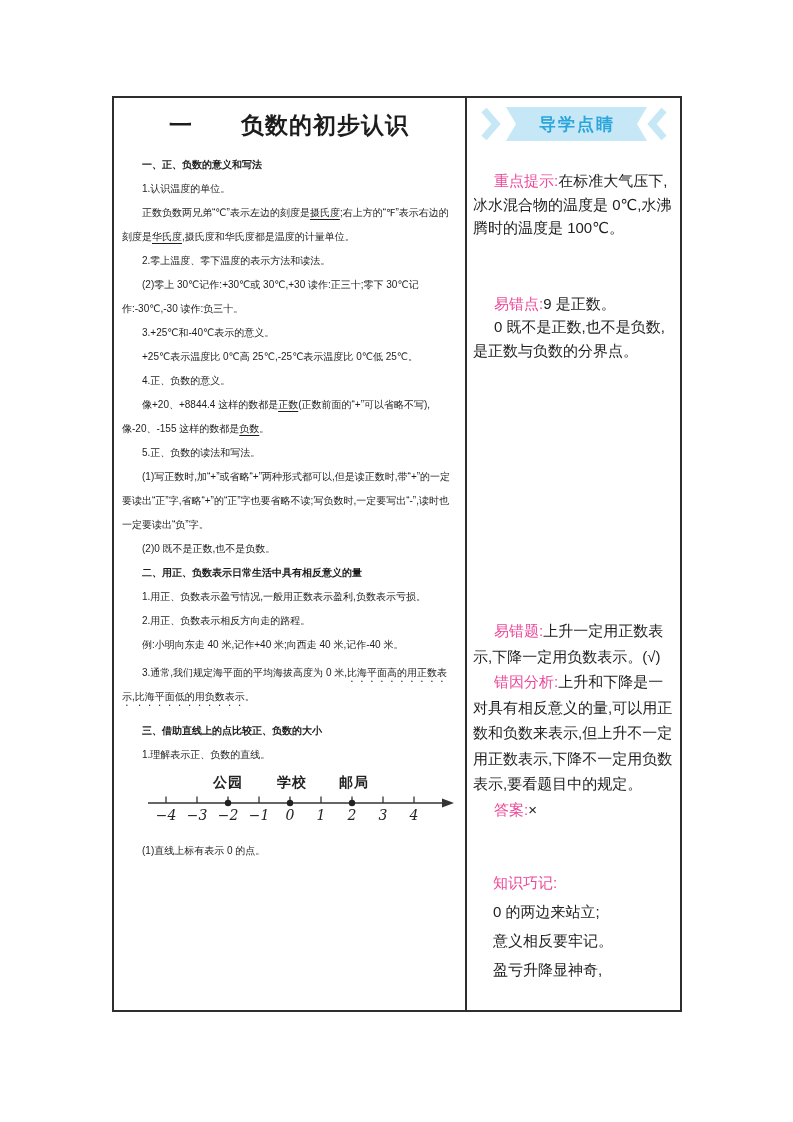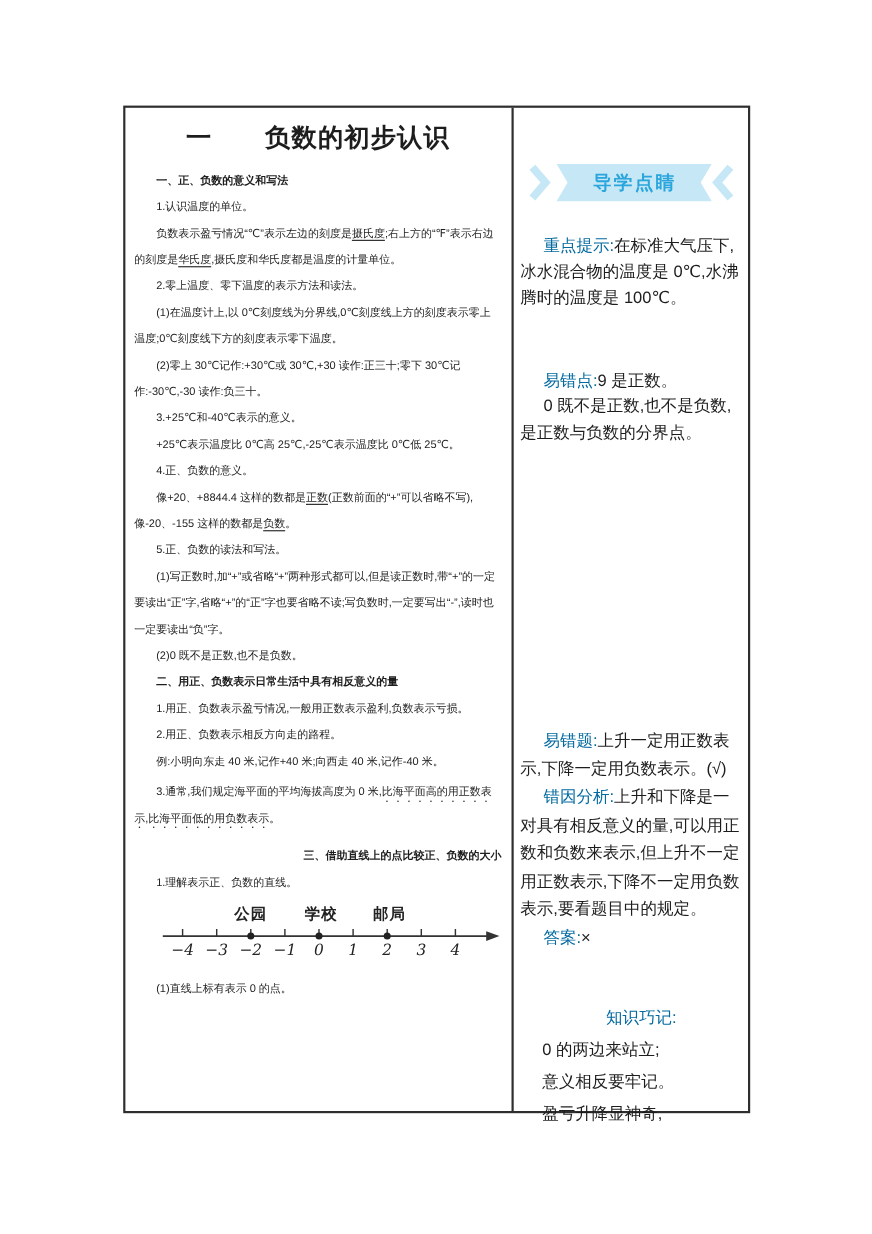--- a/index.html
+++ b/index.html
@@ -10,27 +10,27 @@
   
   .col-main{width:353px;border-right:2px solid #2e2e2e;box-sizing:border-box;
             padding:6px 9px 0 8px;}
   .title{font-size:23px;font-weight:bold;text-align:center;margin:6px 0 12px;letter-spacing:1px;}
   .col-main p{margin:0;font-size:10px;line-height:24px;text-indent:2em;}
   .h{font-weight:bold;}
   .u{text-decoration:underline;text-underline-offset:3px;}
   .dots{-webkit-text-emphasis:dot;-webkit-text-emphasis-position:under;
         text-emphasis:dot;text-emphasis-position:under left;}
   .sp{line-height:40px;margin-top:4px !important;}
-  .mt6{margin-top:6px !important;} .mt10{margin-top:10px !important;text-align:right;}
+  .mt6{margin-top:6px !important;} .mt10{margin-top:10px !important;}
   .figure{margin:6px 0 2px 24px;}
   
-  .col-side{flex:1;box-sizing:border-box;padding:0 16px 0 6px;font-size:15px;margin-top:42px;}
+  .col-side{flex:1;box-sizing:border-box;padding:0 16px 0 6px;font-size:15px;}
   .banner{margin:8px 0 0 2px;}
   .col-side p{margin:0;line-height:23.5px;text-indent:1.4em;}
-  .sb-label{color:#0369a1;text-align:center;}
+  .sb-label{color:#ec4899;}
   .blk1{margin-top:24px;} .blk2{margin-top:52px;} .blk3{margin-top:256px;}
   .blk3 p{line-height:25.5px;}
   .blk4{margin-top:46px;padding-left:20px;}
   .blk4 p{text-indent:0;line-height:29px;}
   .ribbon-shape{fill:#c6e7f5;}
   .chev{fill:none;stroke:#c6e7f5;stroke-width:7;}
   .banner-text{fill:#2aa6dd;font-weight:bold;font-size:17px;letter-spacing:2px;}
   .nl-num{font-family:"DejaVu Serif","Liberation Serif",serif;font-style:italic;font-size:14px;fill:#222;}
   .nl-cn{font-size:14px;fill:#222;letter-spacing:1px;font-weight:bold;}
 </style>
@@ -38,23 +38,22 @@
 <body>
 
 <div class="page">
   <div class="sheet">
 
     <div class="col-main">
       <div class="title">一　　负数的初步认识</div>
 
       <p class="h">一、正、负数的意义和写法</p>
       <p>1.认识温度的单位。</p>
-      <p><span>负数表示盈亏情况“℃”表示左边的刻度是</span><span class="u">摄氏度</span><span>;右上方的“℉”表示右边的刻度是</span><span class="u">华氏度</span><span>,摄氏度和华氏度都是温度的计量单位。</span></p>
+      <p><span>正数负数两兄弟“℃”表示左边的刻度是</span><span class="u">摄氏度</span><span>;右上方的“℉”表示右边的刻度是</span><span class="u">华氏度</span><span>,摄氏度和华氏度都是温度的计量单位。</span></p>
       <p>2.零上温度、零下温度的表示方法和读法。</p>
-      <p>(1)在温度计上,以 0℃刻度线为分界线,0℃刻度线上方的刻度表示零上温度;0℃刻度线下方的刻度表示零下温度。</p>
       <p>(2)零上 30℃记作:+30℃或 30℃,+30 读作:正三十;零下 30℃记作:-30℃,-30 读作:负三十。</p>
       <p>3.+25℃和-40℃表示的意义。</p>
       <p>+25℃表示温度比 0℃高 25℃,-25℃表示温度比 0℃低 25℃。</p>
       <p>4.正、负数的意义。</p>
       <p><span>像+20、+8844.4 这样的数都是</span><span class="u">正数</span><span>(正数前面的“+”可以省略不写),像-20、-155 这样的数都是</span><span class="u">负数</span><span>。</span></p>
       <p>5.正、负数的读法和写法。</p>
       <p>(1)写正数时,加“+”或省略“+”两种形式都可以,但是读正数时,带“+”的一定要读出“正”字,省略“+”的“正”字也要省略不读;写负数时,一定要写出“-”,读时也一定要读出“负”字。</p>
       <p>(2)0 既不是正数,也不是负数。</p>
 
       <p class="h">二、用正、负数表示日常生活中具有相反意义的量</p>

